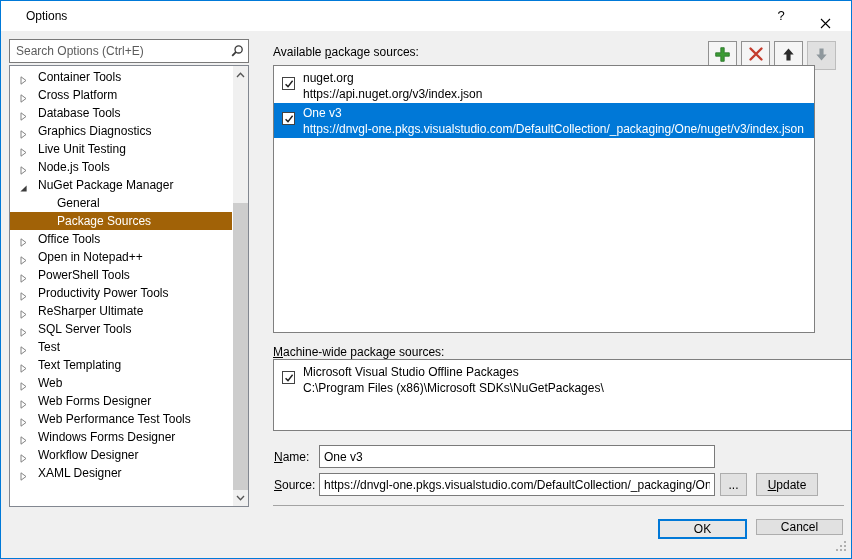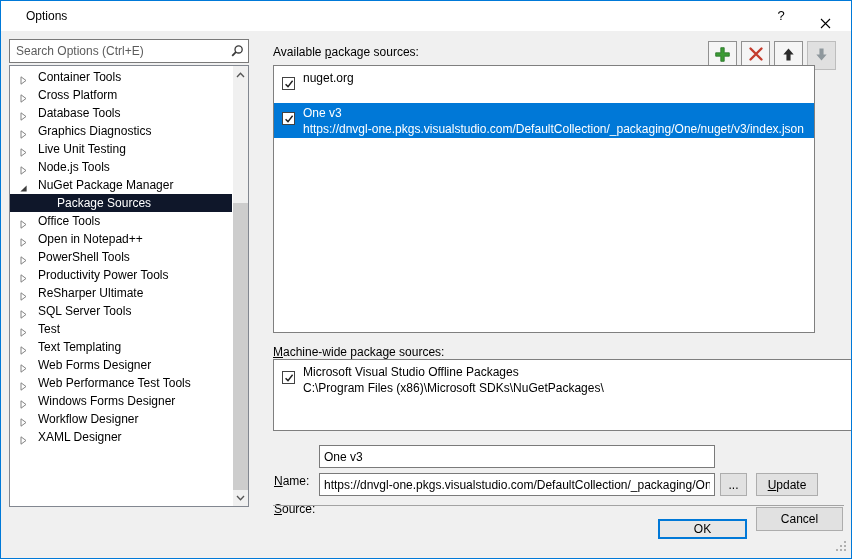--- a/index.html
+++ b/index.html
@@ -21,21 +21,21 @@
                   font:12px "Liberation Sans","DejaVu Sans",sans-serif; padding:0 32px 0 6px; color:#000; }
   .search input::placeholder { color:#5c5c5c; opacity:1; }
   .search .mag { position:absolute; right:5px; top:5px; }
 
   
   .tree { position:absolute; left:8px; top:64px; width:240px; height:442px; background:#fff;
           border:1px solid #828790; overflow:hidden; }
   .tree-rows { position:absolute; left:0; top:2px; right:16px; }
   .tree-row { position:relative; height:18px; line-height:18px; padding-left:28px; white-space:nowrap; }
   .tree-row.child { padding-left:47px; }
-  .tree-row.selected { background:#0f172a; color:#fff; }
+  .tree-row.selected { background:#a16207; color:#fff; }
   .twisty { position:absolute; left:9px; top:4px; width:10px; height:10px; }
   .vscroll { position:absolute; right:0; top:0; width:15px; height:100%; background:#f0f0f0; }
   .sb-btn { position:absolute; left:0; width:15px; height:17px; display:flex; align-items:center; justify-content:center; }
   .sb-up { top:0; } .sb-down { bottom:0; }
   .sb-thumb { position:absolute; left:0; top:137px; width:15px; height:287px; background:#cdcdcd; }
 
   
   .sec-label { position:absolute; font-size:12px; }
   .lbl-available { left:272px; top:44px; }
   .lbl-machine { left:272px; top:344px; }
@@ -47,34 +47,34 @@
 
   .srclist { position:absolute; background:#fff; border:1px solid #7f7f7f; overflow:hidden; }
   .list-available { left:272px; top:64px; width:542px; height:268px; padding-top:2px; }
   .list-machine { left:272px; top:358px; width:582px; height:72px; padding-top:2px; }
   .src-row { position:relative; min-height:35px; padding:2px 4px 0 29px; }
   .src-row.selected { background:#0078d7; color:#fff; }
   .cb { position:absolute; left:8px; top:9px; width:13px; height:13px; background:#fff;
         border:1px solid #424242; display:flex; align-items:center; justify-content:center; }
   .src-name,.src-url { display:block; font-size:12px; line-height:16px; white-space:nowrap; overflow:hidden; }
 
-  .flabel { position:absolute; font-size:12px;margin-top:24px; }
+  .flabel { position:absolute; font-size:12px; }
   .lbl-name { left:273px; top:449px; }
   .lbl-source { left:273px; top:477px; }
   .txt { position:absolute; left:318px; width:396px; height:23px; border:1px solid #7a7a7a;
          background:#fff; font:12px "Liberation Sans","DejaVu Sans",sans-serif; padding:0 4px; color:#000; }
   .txt-name { top:444px; } .txt-source { top:472px; }
 
   .btn { position:absolute; background:#e1e1e1; border:1px solid #adadad; font:12px "Liberation Sans","DejaVu Sans",sans-serif;
          text-align:center; color:#000; padding:0; }
   .btn-browse { left:719px; top:472px; width:27px; height:23px; }
   .btn-update { left:755px; top:472px; width:62px; height:23px; }
   .sep { position:absolute; left:272px; top:504px; width:571px; height:1px; background:#a3a3a3; }
   .btn-ok { left:657px; top:518px; width:89px; height:20px; border:2px solid #0078d7; background:#e7e7e7; }
-  .btn-cancel { left:755px; top:506px; width:87px; height:24px; }
+  .btn-cancel { left:755px; top:518px; width:87px; height:16px; }
   .grip { position:absolute; right:4px; bottom:3px; }
 </style>
 </head>
 <body>
 
 <div class="window">
 
   <div class="titlebar">
     <span class="title">Options</span>
     <div class="tb-btn tb-help">
@@ -113,20 +113,21 @@
             </svg></span><span class="tree-label">Graphics Diagnostics</span></div>
         <div class="tree-row"><span class="twisty"><svg width="9" height="9" viewBox="0 0 9 9">
               <path d="M2 0.8 L7 4.5 L2 8.2 Z" fill="none" stroke="#848484" stroke-width="1"></path>
             </svg></span><span class="tree-label">Live Unit Testing</span></div>
         <div class="tree-row"><span class="twisty"><svg width="9" height="9" viewBox="0 0 9 9">
               <path d="M2 0.8 L7 4.5 L2 8.2 Z" fill="none" stroke="#848484" stroke-width="1"></path>
             </svg></span><span class="tree-label">Node.js Tools</span></div>
         <div class="tree-row"><span class="twisty"><svg width="9" height="9" viewBox="0 0 9 9">
               <path d="M7.6 1.4 L7.6 7.6 L1.4 7.6 Z" fill="#3c3c3c"></path>
             </svg></span><span class="tree-label">NuGet Package Manager</span></div>
+        <div class="tree-row child"><span class="twisty"></span><span class="tree-label">General</span></div>
         <div class="tree-row selected child"><span class="twisty"></span><span class="tree-label">Package Sources</span></div>
         <div class="tree-row"><span class="twisty"><svg width="9" height="9" viewBox="0 0 9 9">
               <path d="M2 0.8 L7 4.5 L2 8.2 Z" fill="none" stroke="#848484" stroke-width="1"></path>
             </svg></span><span class="tree-label">Office Tools</span></div>
         <div class="tree-row"><span class="twisty"><svg width="9" height="9" viewBox="0 0 9 9">
               <path d="M2 0.8 L7 4.5 L2 8.2 Z" fill="none" stroke="#848484" stroke-width="1"></path>
             </svg></span><span class="tree-label">Open in Notepad++</span></div>
         <div class="tree-row"><span class="twisty"><svg width="9" height="9" viewBox="0 0 9 9">
               <path d="M2 0.8 L7 4.5 L2 8.2 Z" fill="none" stroke="#848484" stroke-width="1"></path>
             </svg></span><span class="tree-label">PowerShell Tools</span></div>
@@ -138,20 +139,23 @@
             </svg></span><span class="tree-label">ReSharper Ultimate</span></div>
         <div class="tree-row"><span class="twisty"><svg width="9" height="9" viewBox="0 0 9 9">
               <path d="M2 0.8 L7 4.5 L2 8.2 Z" fill="none" stroke="#848484" stroke-width="1"></path>
             </svg></span><span class="tree-label">SQL Server Tools</span></div>
         <div class="tree-row"><span class="twisty"><svg width="9" height="9" viewBox="0 0 9 9">
               <path d="M2 0.8 L7 4.5 L2 8.2 Z" fill="none" stroke="#848484" stroke-width="1"></path>
             </svg></span><span class="tree-label">Test</span></div>
         <div class="tree-row"><span class="twisty"><svg width="9" height="9" viewBox="0 0 9 9">
               <path d="M2 0.8 L7 4.5 L2 8.2 Z" fill="none" stroke="#848484" stroke-width="1"></path>
             </svg></span><span class="tree-label">Text Templating</span></div>
+        <div class="tree-row"><span class="twisty"><svg width="9" height="9" viewBox="0 0 9 9">
+              <path d="M2 0.8 L7 4.5 L2 8.2 Z" fill="none" stroke="#848484" stroke-width="1"></path>
+            </svg></span><span class="tree-label">Web</span></div>
         <div class="tree-row"><span class="twisty"><svg width="9" height="9" viewBox="0 0 9 9">
               <path d="M2 0.8 L7 4.5 L2 8.2 Z" fill="none" stroke="#848484" stroke-width="1"></path>
             </svg></span><span class="tree-label">Web Forms Designer</span></div>
         <div class="tree-row"><span class="twisty"><svg width="9" height="9" viewBox="0 0 9 9">
               <path d="M2 0.8 L7 4.5 L2 8.2 Z" fill="none" stroke="#848484" stroke-width="1"></path>
             </svg></span><span class="tree-label">Web Performance Test Tools</span></div>
         <div class="tree-row"><span class="twisty"><svg width="9" height="9" viewBox="0 0 9 9">
               <path d="M2 0.8 L7 4.5 L2 8.2 Z" fill="none" stroke="#848484" stroke-width="1"></path>
             </svg></span><span class="tree-label">Windows Forms Designer</span></div>
         <div class="tree-row"><span class="twisty"><svg width="9" height="9" viewBox="0 0 9 9">
@@ -199,21 +203,21 @@
     <span><svg width="15" height="15" viewBox="0 0 16 16">
           <path d="M8 14.5 L2.5 8 H5.8 V1.5 H10.2 V8 H13.5 Z" fill="#8f989d"></path>
         </svg></span>
   </button>
 
   <div class="srclist list-available" id="sources-rows">
       <div class="src-row"><span class="cb">
           <svg width="10" height="10" viewBox="0 0 10 10">
             <path d="M1.6 5.2 L4 7.6 L8.6 1.8" fill="none" stroke="#1e1e1e" stroke-width="1.4"></path>
           </svg>
-        </span><span><span class="src-name">nuget.org</span></span></div>
+        </span><span><span class="src-name">nuget.org</span><span class="src-url">https://api.nuget.org/v3/index.json</span></span></div>
       <div class="src-row selected"><span class="cb">
           <svg width="10" height="10" viewBox="0 0 10 10">
             <path d="M1.6 5.2 L4 7.6 L8.6 1.8" fill="none" stroke="#1e1e1e" stroke-width="1.4"></path>
           </svg>
         </span><span><span class="src-name">One v3</span><span class="src-url">https://dnvgl-one.pkgs.visualstudio.com/DefaultCollection/_packaging/One/nuget/v3/index.json</span></span></div>
     </div>
 
   <div class="sec-label lbl-machine">
     <span></span><span class="ak">M</span><span>achine-wide package sources:</span>
   </div>

